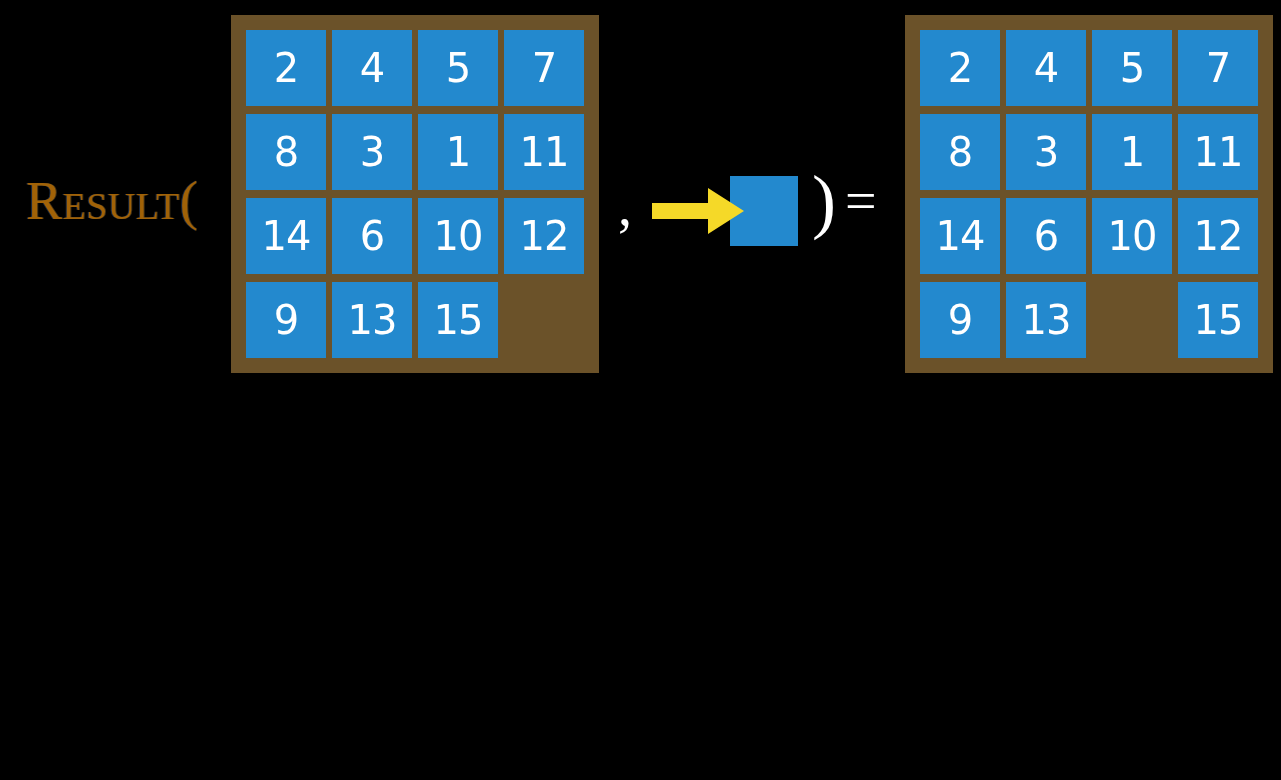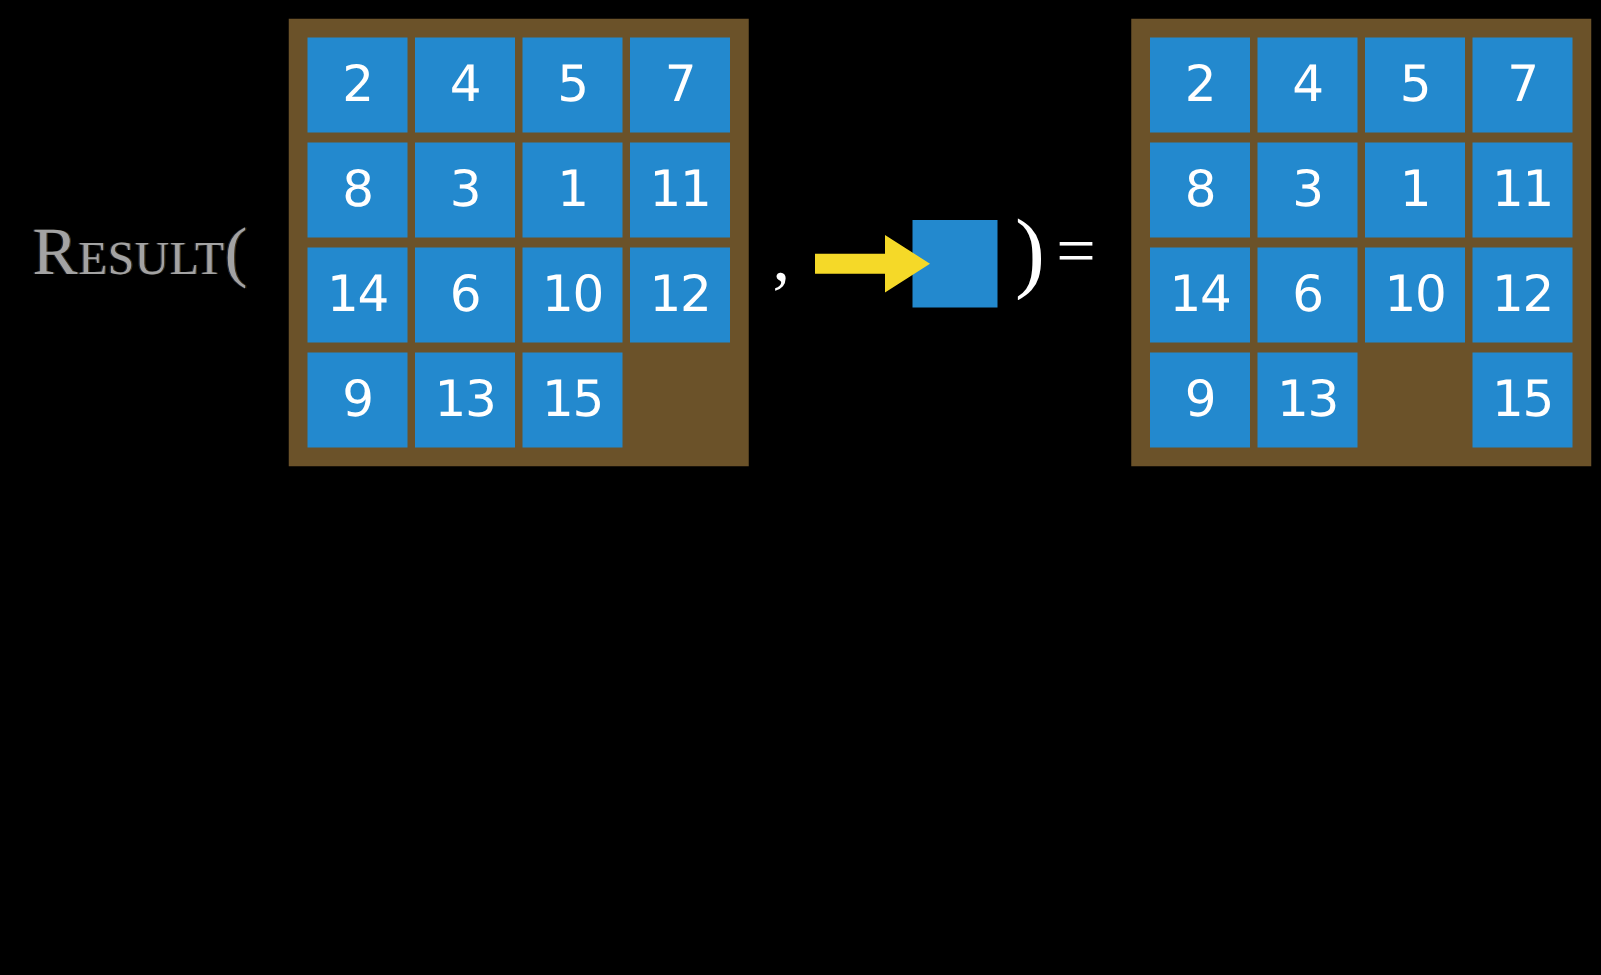--- a/index.html
+++ b/index.html
@@ -10,21 +10,21 @@
   .stage{position:absolute;left:0;top:0;width:1281px;height:780px;background:#000;}
 
   
   .row{position:absolute;left:0;width:1281px;height:390px;}
   .row.top{top:0;}
   .row.bottom{top:390px;}
 
   
   .label{
     position:absolute;
-    color:#a3a3a3;
+    color:#a16207;
     font-family:"Liberation Serif", serif;
     font-variant:small-caps;
     font-weight:400;
     font-size:54px;
     line-height:1;
     white-space:nowrap;
     letter-spacing:0.5px;
     text-shadow:1px 0 0 rgba(120,90,40,.55), -1px 0 0 rgba(60,90,140,.45);
   }
 

